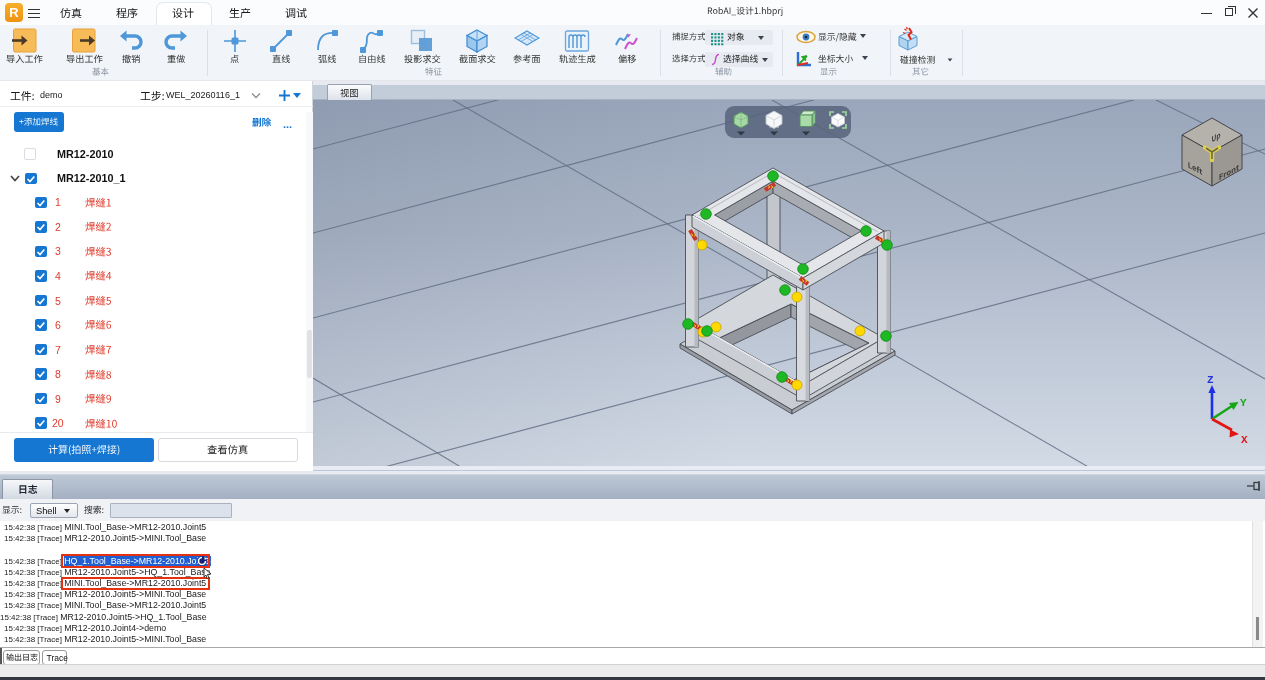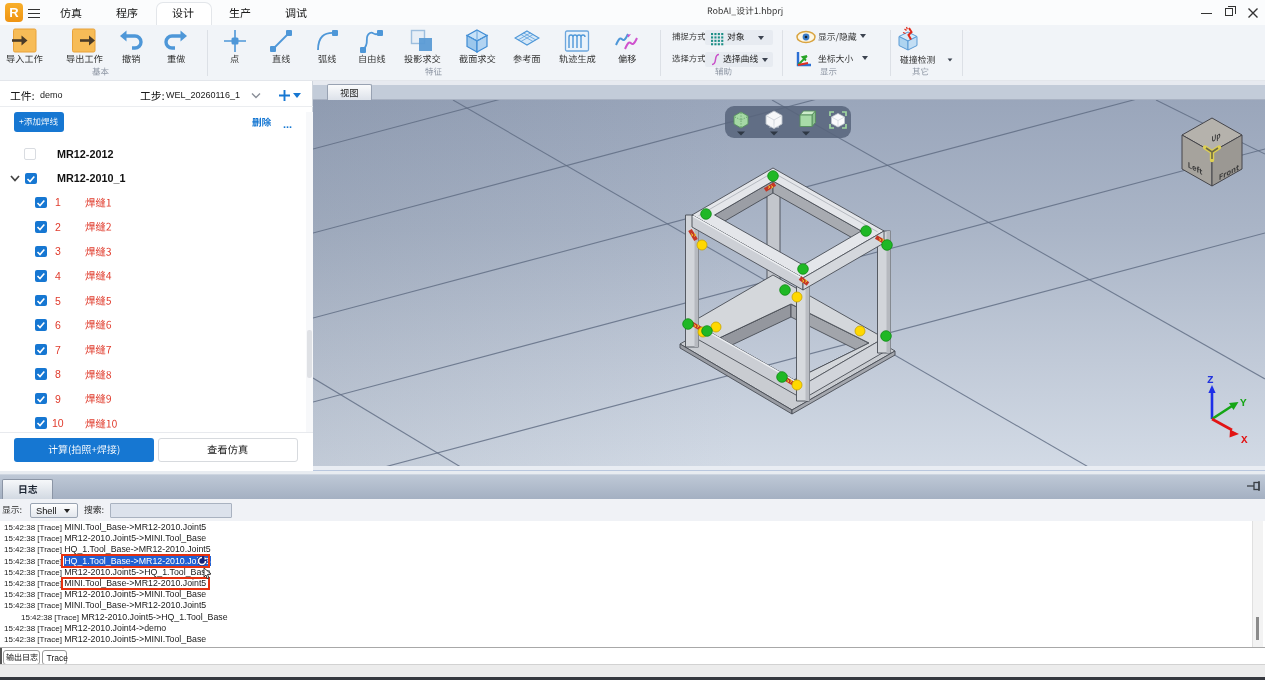--- a/index.html
+++ b/index.html
@@ -242,21 +242,21 @@
     <div class="abs" style="left:0;top:105.5px;width:313px;height:1px;background:#ebedf0"></div>
     <div class="abs" style="left:14px;top:112px;width:50px;height:20px;background:#1677d2;border-radius:3px"></div>
     <svg style="position:absolute;left:19.4135px;top:116.2px;overflow:visible" width="41" height="12">
       <path transform="translate(0,8.8)" fill="#fff" d="M2.1 -1.0H2.7V-2.9H4.5V-3.5H2.7V-5.3H2.1V-3.5H0.3V-2.9H2.1Z M8.3 -2.5C8.1 -1.8 7.7 -1.1 7.2 -0.6L7.7 -0.3C8.2 -0.8 8.6 -1.6 8.8 -2.3ZM10.3 -2.2C10.6 -1.6 10.8 -0.9 10.9 -0.3L11.4 -0.5C11.3 -1.0 11.1 -1.8 10.8 -2.3ZM11.4 -2.4C11.9 -1.8 12.4 -0.9 12.6 -0.3L13.1 -0.5C12.9 -1.1 12.4 -2.0 11.9 -2.7ZM9.4 -3.4V-0.0C9.4 0.1 9.3 0.1 9.2 0.1C9.1 0.1 8.7 0.1 8.3 0.1C8.4 0.3 8.4 0.5 8.5 0.7C9.0 0.7 9.4 0.7 9.7 0.6C9.9 0.5 10.0 0.3 10.0 -0.0V-3.4ZM5.5 -6.7C6.0 -6.4 6.6 -6.0 6.9 -5.7L7.3 -6.3C7.0 -6.5 6.4 -6.9 5.9 -7.1ZM5.1 -4.4C5.6 -4.1 6.2 -3.8 6.5 -3.5L6.9 -4.0C6.6 -4.3 6.0 -4.6 5.5 -4.8ZM5.3 0.2 5.9 0.6C6.2 -0.2 6.7 -1.2 7.0 -2.1L6.5 -2.4C6.1 -1.5 5.6 -0.4 5.3 0.2ZM7.6 -6.7V-6.1H9.5C9.4 -5.7 9.3 -5.3 9.1 -5.0H7.2V-4.4H8.8C8.4 -3.7 7.8 -3.1 7.0 -2.7C7.1 -2.6 7.3 -2.3 7.4 -2.2C8.3 -2.7 9.0 -3.5 9.5 -4.4H10.6C11.1 -3.5 11.9 -2.7 12.7 -2.3C12.8 -2.5 13.0 -2.7 13.1 -2.8C12.4 -3.1 11.7 -3.7 11.3 -4.4H13.0V-5.0H9.8C9.9 -5.3 10.1 -5.7 10.2 -6.1H12.7V-6.7Z M18.3 -6.2V0.6H18.9V-0.1H20.6V0.5H21.2V-6.2ZM18.9 -0.7V-5.5H20.6V-0.7ZM15.0 -7.1 15.0 -5.6H13.8V-5.0H15.0C15.0 -2.8 14.7 -0.9 13.6 0.2C13.8 0.4 14.0 0.6 14.1 0.7C15.3 -0.6 15.6 -2.6 15.7 -5.0H17.0C16.9 -1.7 16.8 -0.5 16.6 -0.2C16.6 -0.1 16.5 -0.1 16.3 -0.1C16.2 -0.1 15.8 -0.1 15.4 -0.1C15.5 0.1 15.6 0.3 15.6 0.5C16.0 0.6 16.4 0.6 16.6 0.5C16.9 0.5 17.0 0.4 17.2 0.2C17.5 -0.2 17.5 -1.4 17.6 -5.3C17.6 -5.4 17.6 -5.6 17.6 -5.6H15.7L15.7 -7.1Z M22.7 -5.5C22.6 -4.8 22.5 -3.9 22.3 -3.4L22.8 -3.2C23.0 -3.8 23.1 -4.7 23.2 -5.4ZM24.9 -5.7C24.8 -5.2 24.5 -4.4 24.3 -3.9L24.7 -3.7C24.9 -4.2 25.2 -4.9 25.5 -5.5ZM26.3 -5.2H29.1V-4.4H26.3ZM26.3 -6.4H29.1V-5.7H26.3ZM25.7 -6.9V-3.9H29.7V-6.9ZM23.6 -7.2V-4.2C23.6 -2.7 23.5 -1.0 22.3 0.3C22.4 0.4 22.6 0.6 22.7 0.7C23.4 0.0 23.8 -0.7 24.0 -1.6C24.3 -1.1 24.7 -0.6 24.8 -0.2L25.3 -0.7C25.1 -1.0 24.4 -1.9 24.1 -2.3C24.2 -2.9 24.2 -3.6 24.2 -4.2V-7.2ZM25.2 -1.7V-1.2H27.4V0.7H28.0V-1.2H30.2V-1.7H28.0V-2.7H30.0V-3.3H25.5V-2.7H27.4V-1.7Z M31.0 -0.5 31.2 0.2C32.0 -0.1 33.0 -0.4 34.0 -0.7L33.9 -1.2C32.8 -0.9 31.8 -0.6 31.0 -0.5ZM36.6 -6.7C37.1 -6.5 37.6 -6.2 37.9 -5.9L38.3 -6.3C38.0 -6.6 37.4 -6.9 37.0 -7.1ZM31.2 -3.6C31.3 -3.7 31.5 -3.7 32.6 -3.9C32.2 -3.3 31.9 -2.9 31.7 -2.7C31.4 -2.4 31.2 -2.2 31.0 -2.2C31.1 -2.0 31.2 -1.7 31.2 -1.6C31.4 -1.7 31.7 -1.8 33.9 -2.2C33.9 -2.3 33.9 -2.6 33.9 -2.7L32.2 -2.4C32.8 -3.2 33.5 -4.1 34.0 -5.1L33.5 -5.4C33.3 -5.1 33.1 -4.8 32.9 -4.5L31.8 -4.4C32.4 -5.1 32.9 -6.0 33.2 -6.9L32.6 -7.2C32.3 -6.2 31.7 -5.1 31.5 -4.8C31.3 -4.5 31.1 -4.3 31.0 -4.2C31.1 -4.1 31.2 -3.8 31.2 -3.6ZM38.2 -3.0C37.9 -2.5 37.4 -2.0 36.8 -1.5C36.7 -2.0 36.6 -2.5 36.5 -3.2L38.7 -3.6L38.6 -4.1L36.4 -3.7C36.4 -4.1 36.3 -4.5 36.3 -4.9L38.4 -5.2L38.3 -5.8L36.3 -5.5C36.2 -6.0 36.2 -6.6 36.2 -7.2H35.6C35.6 -6.6 35.6 -6.0 35.7 -5.4L34.3 -5.2L34.4 -4.6L35.7 -4.8C35.7 -4.4 35.8 -4.0 35.8 -3.6L34.1 -3.3L34.2 -2.7L35.9 -3.0C36.0 -2.3 36.1 -1.7 36.3 -1.1C35.6 -0.7 34.7 -0.3 33.8 0.0C34.0 0.1 34.2 0.4 34.3 0.5C35.1 0.2 35.8 -0.1 36.5 -0.6C36.9 0.2 37.3 0.7 37.9 0.7C38.5 0.7 38.7 0.4 38.9 -0.6C38.7 -0.6 38.5 -0.8 38.4 -0.9C38.3 -0.2 38.2 0.0 38.0 0.0C37.6 0.0 37.3 -0.3 37.0 -0.9C37.7 -1.5 38.3 -2.1 38.7 -2.7Z"></path>
     </svg>
     <svg style="position:absolute;left:252px;top:115.7px;overflow:visible" width="21" height="13">
       <path transform="translate(0,9.8)" fill="#1677d2" d="M6.6 -7.2V-1.5H7.5V-7.2ZM8.0 -8.0V-0.3C8.0 -0.2 8.0 -0.1 7.8 -0.1C7.7 -0.1 7.2 -0.1 6.8 -0.2C6.9 0.1 7.1 0.6 7.1 0.9C7.8 0.9 8.3 0.8 8.6 0.7C8.9 0.5 9.0 0.2 9.0 -0.3V-8.0ZM0.3 -4.5V-3.4H0.9V-3.0C0.9 -1.8 0.8 -0.5 0.3 0.4C0.5 0.5 0.9 0.8 1.1 0.9C1.3 0.6 1.4 0.2 1.6 -0.2C1.8 -1.1 1.8 -2.1 1.8 -3.0V-3.4H2.3V-0.4C2.3 -0.3 2.3 -0.2 2.2 -0.2C2.1 -0.2 1.8 -0.2 1.6 -0.2C1.7 0.0 1.8 0.5 1.8 0.7C2.3 0.7 2.7 0.7 2.9 0.6C3.2 0.4 3.3 0.1 3.3 -0.4V-3.4H3.7C3.6 -2.2 3.6 -0.7 3.2 0.4C3.4 0.5 3.8 0.7 4.0 0.9C4.4 -0.3 4.6 -2.0 4.6 -3.4H5.1V-0.4C5.1 -0.3 5.1 -0.2 5.0 -0.2C4.9 -0.2 4.6 -0.2 4.3 -0.2C4.5 0.0 4.6 0.5 4.6 0.7C5.1 0.7 5.5 0.7 5.7 0.5C6.0 0.4 6.0 0.1 6.0 -0.4V-3.4H6.4V-4.5H6.0V-7.8H3.7V-4.5H3.3V-7.8H0.9V-4.5ZM1.8 -6.8H2.3V-4.5H1.8ZM4.6 -6.8H5.1V-4.5H4.6Z M13.9 -2.1C13.7 -1.5 13.2 -0.8 12.7 -0.3C12.9 -0.2 13.4 0.1 13.6 0.3C14.0 -0.2 14.6 -1.0 15.0 -1.8ZM16.9 -1.7C17.4 -1.1 17.9 -0.3 18.1 0.2L19.0 -0.3C18.8 -0.8 18.2 -1.6 17.8 -2.2ZM10.2 -7.8V0.8H11.2V-6.7H12.0C11.9 -6.1 11.7 -5.3 11.5 -4.8C12.0 -4.1 12.1 -3.5 12.1 -3.0C12.1 -2.7 12.0 -2.5 11.9 -2.4C11.9 -2.4 11.8 -2.3 11.7 -2.3C11.6 -2.3 11.4 -2.3 11.3 -2.4C11.4 -2.1 11.5 -1.6 11.5 -1.4C11.8 -1.4 12.0 -1.4 12.1 -1.4C12.3 -1.4 12.5 -1.5 12.7 -1.6C13.0 -1.8 13.1 -2.2 13.1 -2.9C13.1 -3.4 13.0 -4.1 12.4 -4.9C12.7 -5.6 13.0 -6.6 13.2 -7.4L12.5 -7.8L12.3 -7.8ZM15.8 -8.3C15.2 -7.1 14.0 -6.1 12.8 -5.5C13.1 -5.3 13.4 -4.9 13.6 -4.7L14.0 -4.9V-4.3H15.5V-3.5H13.2V-2.4H15.5V-0.3C15.5 -0.2 15.5 -0.2 15.3 -0.2C15.2 -0.2 14.8 -0.2 14.4 -0.2C14.5 0.1 14.7 0.5 14.7 0.8C15.4 0.8 15.8 0.8 16.2 0.6C16.5 0.5 16.6 0.2 16.6 -0.3V-2.4H18.8V-3.5H16.6V-4.3H17.9V-5.0L18.3 -4.7C18.5 -5.0 18.8 -5.4 19.1 -5.6C18.3 -6.0 17.5 -6.5 16.5 -7.5L16.8 -7.9ZM14.4 -5.2C15.0 -5.7 15.5 -6.2 16.0 -6.7C16.5 -6.1 17.0 -5.6 17.5 -5.2Z"></path>
     </svg>
     <div class="abs" style="left:283px;top:123px;width:14px;height:4px;color:#1677d2;font-weight:bold;font-size:11px;line-height:2px">...</div>
     <div class="abs" style="left:24px;top:148px;width:11.5px;height:11.5px;background:#fff;border:1.4px solid #d9dce1;border-radius:2px"></div>
-    <div class="abs" style="left:57px;top:147.5px;font-size:10.8px;font-weight:bold;color:#111">MR12-2012</div>
+    <div class="abs" style="left:57px;top:147.5px;font-size:10.8px;font-weight:bold;color:#111">MR12-2010</div>
     <svg class="abs" style="left:9px;top:174px" width="12" height="9">
       <path d="M2 2 L6 6.5 L10 2" fill="none" stroke="#444" stroke-width="1.7"></path>
     </svg>
     <div class="abs" style="left:25px;top:172.5px;width:11.5px;height:11.5px;background:#1677d2;border-radius:2px"></div>
     <svg class="abs" style="left:25px;top:172.5px" width="11.5" height="11.5">
       <path d="M2.5 6 L5 8.5 L9.3 3.4" fill="none" stroke="#fff" stroke-width="1.6"></path>
     </svg>
     <div class="abs" style="left:57px;top:171.5px;font-size:10.8px;font-weight:bold;color:#111">MR12-2010_1</div>
     <div class="abs" style="left:35px;top:196.5px;width:11.5px;height:11.5px;background:#1677d2;border-radius:2px"></div>
     <svg class="abs" style="left:35px;top:196.5px" width="11.5" height="11.5">
@@ -327,21 +327,21 @@
       <path d="M2.5 6 L5 8.5 L9.3 3.4" fill="none" stroke="#fff" stroke-width="1.6"></path>
     </svg>
     <div class="abs" style="left:55px;top:392.7px;font-size:10.5px;color:#e03a2b">9</div>
     <svg style="position:absolute;left:85px;top:392.1px;overflow:visible" width="28" height="14">
       <path transform="translate(0,10.6)" fill="#e03a2b" d="M0.9 -6.6C0.8 -5.8 0.6 -4.7 0.4 -4.1L1.0 -3.8C1.2 -4.6 1.4 -5.7 1.4 -6.5ZM3.6 -6.9C3.4 -6.3 3.1 -5.3 2.8 -4.7L3.3 -4.5C3.6 -5.1 3.9 -5.9 4.2 -6.7ZM5.3 -6.2H8.6V-5.4H5.3ZM5.3 -7.7H8.6V-6.8H5.3ZM4.5 -8.3V-4.7H9.4V-8.3ZM2.0 -8.7V-5.1C2.0 -3.2 1.8 -1.2 0.4 0.3C0.6 0.4 0.8 0.7 0.9 0.9C1.7 0.1 2.2 -0.9 2.4 -1.9C2.8 -1.4 3.3 -0.7 3.5 -0.3L4.0 -0.9C3.8 -1.2 2.9 -2.3 2.6 -2.7C2.7 -3.5 2.7 -4.3 2.7 -5.1V-8.7ZM3.9 -2.1V-1.4H6.5V0.8H7.3V-1.4H10.0V-2.1H7.3V-3.3H9.7V-4.0H4.3V-3.3H6.5V-2.1Z M13.9 -8.1C14.2 -7.5 14.6 -6.5 14.7 -6.0L15.4 -6.2C15.2 -6.8 14.8 -7.7 14.5 -8.3ZM10.8 -0.6 11.0 0.1C11.9 -0.1 13.0 -0.5 14.1 -0.9L14.0 -1.5C12.8 -1.1 11.6 -0.8 10.8 -0.6ZM16.1 -3.1V-2.6H17.6V-1.9H15.7V-1.3H17.6V-0.4H18.3V-1.3H20.1V-1.9H18.3V-2.6H19.6V-3.1H18.3V-3.7H19.9V-4.2H18.3V-4.8H17.6V-4.2H15.9V-3.7H17.6V-3.1ZM17.2 -7.3H18.9C18.7 -6.9 18.3 -6.6 18.0 -6.2C17.6 -6.5 17.3 -6.8 17.1 -7.2ZM17.3 -8.8C17.0 -8.0 16.3 -7.2 15.6 -6.7C15.7 -6.6 15.9 -6.3 16.0 -6.2C16.2 -6.3 16.5 -6.5 16.7 -6.8C16.9 -6.4 17.2 -6.1 17.5 -5.9C16.9 -5.5 16.2 -5.2 15.5 -5.0C15.6 -4.9 15.8 -4.6 15.9 -4.5C16.6 -4.7 17.4 -5.0 18.0 -5.4C18.6 -5.0 19.2 -4.7 19.9 -4.5C20.0 -4.7 20.2 -5.0 20.3 -5.1C19.7 -5.3 19.1 -5.5 18.5 -5.8C19.1 -6.3 19.6 -7.0 19.9 -7.7L19.4 -7.9L19.3 -7.9H17.6C17.7 -8.1 17.9 -8.4 18.0 -8.6ZM15.4 -5.0H13.7V-4.3H14.7V-0.9C14.3 -0.8 13.9 -0.4 13.5 0.1L13.9 0.8C14.3 0.1 14.8 -0.4 15.0 -0.4C15.2 -0.4 15.5 -0.1 15.8 0.1C16.4 0.5 17.0 0.6 17.9 0.6C18.5 0.6 19.7 0.6 20.2 0.6C20.2 0.4 20.3 0.0 20.4 -0.2C19.7 -0.1 18.6 -0.0 17.9 -0.0C17.1 -0.0 16.5 -0.1 16.0 -0.5C15.7 -0.7 15.5 -0.8 15.4 -0.9ZM11.0 -4.4C11.1 -4.5 11.4 -4.5 12.4 -4.7C12.1 -4.0 11.7 -3.5 11.5 -3.3C11.3 -2.9 11.0 -2.6 10.8 -2.6C10.9 -2.4 11.0 -2.1 11.1 -1.9C11.3 -2.0 11.6 -2.1 13.9 -2.6C13.9 -2.8 13.9 -3.0 13.9 -3.2L12.1 -2.9C12.8 -3.8 13.5 -5.0 14.0 -6.1L13.4 -6.5C13.2 -6.1 13.0 -5.7 12.8 -5.3L11.7 -5.2C12.3 -6.1 12.9 -7.3 13.2 -8.4L12.5 -8.7C12.2 -7.5 11.5 -6.1 11.3 -5.8C11.1 -5.4 10.9 -5.2 10.7 -5.1C10.8 -4.9 11.0 -4.5 11.0 -4.4Z M23.2 0.1C24.7 0.1 26.0 -1.1 26.0 -4.1C26.0 -6.6 24.9 -7.8 23.4 -7.8C22.3 -7.8 21.3 -6.8 21.3 -5.3C21.3 -3.7 22.1 -2.9 23.4 -2.9C24.0 -2.9 24.6 -3.3 25.1 -3.8C25.0 -1.5 24.2 -0.7 23.2 -0.7C22.7 -0.7 22.3 -0.9 21.9 -1.2L21.4 -0.6C21.8 -0.2 22.4 0.1 23.2 0.1ZM25.1 -4.6C24.6 -3.9 24.0 -3.6 23.5 -3.6C22.6 -3.6 22.2 -4.3 22.2 -5.3C22.2 -6.3 22.7 -7.0 23.5 -7.0C24.4 -7.0 25.0 -6.2 25.1 -4.6Z"></path>
     </svg>
     <div class="abs" style="left:35px;top:417.45000000000005px;width:11.5px;height:11.5px;background:#1677d2;border-radius:2px"></div>
     <svg class="abs" style="left:35px;top:417.45000000000005px" width="11.5" height="11.5">
       <path d="M2.5 6 L5 8.5 L9.3 3.4" fill="none" stroke="#fff" stroke-width="1.6"></path>
     </svg>
-    <div class="abs" style="left:52px;top:417.3px;font-size:10.5px;color:#e03a2b">10</div>
+    <div class="abs" style="left:52px;top:417.3px;font-size:10.5px;color:#e03a2b">20</div>
     <svg style="position:absolute;left:85px;top:416.6px;overflow:visible" width="34" height="14">
       <path transform="translate(0,10.6)" fill="#e03a2b" d="M0.9 -6.6C0.8 -5.8 0.6 -4.7 0.4 -4.1L1.0 -3.8C1.2 -4.6 1.4 -5.7 1.4 -6.5ZM3.6 -6.9C3.4 -6.3 3.1 -5.3 2.8 -4.7L3.3 -4.5C3.6 -5.1 3.9 -5.9 4.2 -6.7ZM5.3 -6.2H8.6V-5.4H5.3ZM5.3 -7.7H8.6V-6.8H5.3ZM4.5 -8.3V-4.7H9.4V-8.3ZM2.0 -8.7V-5.1C2.0 -3.2 1.8 -1.2 0.4 0.3C0.6 0.4 0.8 0.7 0.9 0.9C1.7 0.1 2.2 -0.9 2.4 -1.9C2.8 -1.4 3.3 -0.7 3.5 -0.3L4.0 -0.9C3.8 -1.2 2.9 -2.3 2.6 -2.7C2.7 -3.5 2.7 -4.3 2.7 -5.1V-8.7ZM3.9 -2.1V-1.4H6.5V0.8H7.3V-1.4H10.0V-2.1H7.3V-3.3H9.7V-4.0H4.3V-3.3H6.5V-2.1Z M13.9 -8.1C14.2 -7.5 14.6 -6.5 14.7 -6.0L15.4 -6.2C15.2 -6.8 14.8 -7.7 14.5 -8.3ZM10.8 -0.6 11.0 0.1C11.9 -0.1 13.0 -0.5 14.1 -0.9L14.0 -1.5C12.8 -1.1 11.6 -0.8 10.8 -0.6ZM16.1 -3.1V-2.6H17.6V-1.9H15.7V-1.3H17.6V-0.4H18.3V-1.3H20.1V-1.9H18.3V-2.6H19.6V-3.1H18.3V-3.7H19.9V-4.2H18.3V-4.8H17.6V-4.2H15.9V-3.7H17.6V-3.1ZM17.2 -7.3H18.9C18.7 -6.9 18.3 -6.6 18.0 -6.2C17.6 -6.5 17.3 -6.8 17.1 -7.2ZM17.3 -8.8C17.0 -8.0 16.3 -7.2 15.6 -6.7C15.7 -6.6 15.9 -6.3 16.0 -6.2C16.2 -6.3 16.5 -6.5 16.7 -6.8C16.9 -6.4 17.2 -6.1 17.5 -5.9C16.9 -5.5 16.2 -5.2 15.5 -5.0C15.6 -4.9 15.8 -4.6 15.9 -4.5C16.6 -4.7 17.4 -5.0 18.0 -5.4C18.6 -5.0 19.2 -4.7 19.9 -4.5C20.0 -4.7 20.2 -5.0 20.3 -5.1C19.7 -5.3 19.1 -5.5 18.5 -5.8C19.1 -6.3 19.6 -7.0 19.9 -7.7L19.4 -7.9L19.3 -7.9H17.6C17.7 -8.1 17.9 -8.4 18.0 -8.6ZM15.4 -5.0H13.7V-4.3H14.7V-0.9C14.3 -0.8 13.9 -0.4 13.5 0.1L13.9 0.8C14.3 0.1 14.8 -0.4 15.0 -0.4C15.2 -0.4 15.5 -0.1 15.8 0.1C16.4 0.5 17.0 0.6 17.9 0.6C18.5 0.6 19.7 0.6 20.2 0.6C20.2 0.4 20.3 0.0 20.4 -0.2C19.7 -0.1 18.6 -0.0 17.9 -0.0C17.1 -0.0 16.5 -0.1 16.0 -0.5C15.7 -0.7 15.5 -0.8 15.4 -0.9ZM11.0 -4.4C11.1 -4.5 11.4 -4.5 12.4 -4.7C12.1 -4.0 11.7 -3.5 11.5 -3.3C11.3 -2.9 11.0 -2.6 10.8 -2.6C10.9 -2.4 11.0 -2.1 11.1 -1.9C11.3 -2.0 11.6 -2.1 13.9 -2.6C13.9 -2.8 13.9 -3.0 13.9 -3.2L12.1 -2.9C12.8 -3.8 13.5 -5.0 14.0 -6.1L13.4 -6.5C13.2 -6.1 13.0 -5.7 12.8 -5.3L11.7 -5.2C12.3 -6.1 12.9 -7.3 13.2 -8.4L12.5 -8.7C12.2 -7.5 11.5 -6.1 11.3 -5.8C11.1 -5.4 10.9 -5.2 10.7 -5.1C10.8 -4.9 11.0 -4.5 11.0 -4.4Z M21.7 0.0H25.9V-0.8H24.4V-7.6H23.6C23.2 -7.4 22.7 -7.2 22.1 -7.1V-6.5H23.4V-0.8H21.7Z M29.5 0.1C30.9 0.1 31.8 -1.2 31.8 -3.8C31.8 -6.5 30.9 -7.8 29.5 -7.8C28.0 -7.8 27.1 -6.5 27.1 -3.8C27.1 -1.2 28.0 0.1 29.5 0.1ZM29.5 -0.6C28.6 -0.6 28.0 -1.6 28.0 -3.8C28.0 -6.1 28.6 -7.0 29.5 -7.0C30.3 -7.0 30.9 -6.1 30.9 -3.8C30.9 -1.6 30.3 -0.6 29.5 -0.6Z"></path>
     </svg>
     <div class="abs" style="left:306px;top:112px;width:7px;height:320px;background:#f7f8fa"></div>
     <div class="abs" style="left:307px;top:330px;width:5px;height:48px;background:#dfe1e5;border-radius:2px"></div>
     <div class="abs" style="left:0;top:432px;width:313px;height:39px;background:#fff"></div>
     <div class="abs" style="left:0;top:431.5px;width:313px;height:1px;background:#e8eaee"></div>
     <div class="abs" style="left:14px;top:438px;width:140px;height:24px;background:#1677d2;border-radius:3px"></div>
     <svg style="position:absolute;left:47.845000000000006px;top:443.3px;overflow:visible" width="74" height="14">
       <path transform="translate(0,10.2)" fill="#fff" d="M1.4 -7.8C1.9 -7.3 2.6 -6.6 3.0 -6.2L3.5 -6.7C3.1 -7.1 2.4 -7.8 1.9 -8.2ZM0.5 -5.3V-4.5H2.0V-0.9C2.0 -0.5 1.7 -0.2 1.6 -0.1C1.7 0.1 1.9 0.4 2.0 0.6C2.1 0.4 2.4 0.2 4.3 -1.2C4.2 -1.3 4.1 -1.6 4.0 -1.8L2.8 -1.0V-5.3ZM6.3 -8.4V-5.1H3.7V-4.3H6.3V0.8H7.0V-4.3H9.6V-5.1H7.0V-8.4Z M12.5 -4.6H17.6V-4.0H12.5ZM12.5 -3.5H17.6V-2.9H12.5ZM12.5 -5.6H17.6V-5.0H12.5ZM15.8 -8.4C15.5 -7.7 15.0 -7.0 14.4 -6.5C14.5 -6.4 14.8 -6.2 15.0 -6.1H13.0L13.5 -6.3C13.5 -6.5 13.3 -6.8 13.2 -7.0H14.9V-7.7H12.2C12.3 -7.9 12.4 -8.1 12.5 -8.3L11.8 -8.4C11.5 -7.7 11.0 -6.9 10.3 -6.4C10.5 -6.3 10.8 -6.1 11.0 -6.0C11.3 -6.2 11.6 -6.6 11.8 -7.0H12.4C12.6 -6.7 12.8 -6.4 12.9 -6.1H11.8V-2.4H13.1V-1.7L13.1 -1.5H10.6V-0.9H12.9C12.6 -0.5 12.0 -0.1 10.7 0.2C10.9 0.4 11.1 0.7 11.2 0.8C12.8 0.4 13.5 -0.3 13.7 -0.9H16.4V0.8H17.2V-0.9H19.5V-1.5H17.2V-2.4H18.4V-6.1H17.4L18.0 -6.4C17.9 -6.6 17.7 -6.8 17.5 -7.0H19.4V-7.7H16.2C16.3 -7.9 16.4 -8.1 16.5 -8.3ZM16.4 -1.5H13.9L13.9 -1.7V-2.4H16.4ZM15.1 -6.1C15.3 -6.4 15.6 -6.7 15.8 -7.0H16.6C16.9 -6.8 17.2 -6.4 17.3 -6.1Z M22.4 2.0 22.9 1.7C22.1 0.3 21.7 -1.4 21.7 -3.1C21.7 -4.8 22.1 -6.5 22.9 -7.9L22.4 -8.2C21.5 -6.7 20.9 -5.1 20.9 -3.1C20.9 -1.1 21.5 0.5 22.4 2.0Z M25.2 -8.4V-6.4H23.8V-5.7H25.2V-3.5C24.6 -3.3 24.1 -3.2 23.7 -3.1L23.9 -2.3L25.2 -2.7V-0.1C25.2 0.0 25.1 0.1 25.0 0.1C24.8 0.1 24.4 0.1 24.0 0.1C24.1 0.3 24.2 0.6 24.2 0.8C24.9 0.8 25.3 0.8 25.5 0.7C25.8 0.5 25.9 0.3 25.9 -0.1V-2.9L27.2 -3.3L27.1 -4.0L25.9 -3.7V-5.7H27.1V-6.4H25.9V-8.4ZM28.3 -2.9H31.7V-0.5H28.3ZM28.3 -3.6V-5.9H31.7V-3.6ZM29.7 -8.4C29.6 -7.9 29.5 -7.2 29.3 -6.6H27.6V0.8H28.3V0.2H31.7V0.7H32.5V-6.6H30.0C30.2 -7.1 30.4 -7.7 30.6 -8.3Z M38.7 -4.1H41.6V-2.6H38.7ZM38.0 -4.7V-1.9H42.3V-4.7ZM36.8 -1.2C36.9 -0.6 37.0 0.2 37.0 0.8L37.7 0.7C37.7 0.1 37.6 -0.7 37.5 -1.3ZM38.9 -1.3C39.2 -0.6 39.4 0.2 39.5 0.7L40.3 0.6C40.2 0.1 39.9 -0.8 39.6 -1.4ZM41.0 -1.3C41.4 -0.7 42.0 0.2 42.2 0.8L42.9 0.5C42.7 -0.1 42.1 -1.0 41.6 -1.6ZM35.1 -1.5C34.8 -0.8 34.3 0.0 33.8 0.5L34.5 0.8C35.0 0.3 35.5 -0.6 35.8 -1.3ZM35.0 -7.3H36.5V-5.5H35.0ZM35.0 -2.9V-4.9H36.5V-2.9ZM34.3 -8.0V-1.7H35.0V-2.2H37.2V-8.0ZM37.7 -8.0V-7.3H39.3C39.1 -6.4 38.7 -5.8 37.3 -5.4C37.5 -5.3 37.7 -5.0 37.8 -4.8C39.3 -5.3 39.8 -6.1 40.1 -7.3H41.9C41.8 -6.4 41.7 -6.0 41.6 -5.9C41.5 -5.8 41.4 -5.8 41.3 -5.8C41.1 -5.8 40.7 -5.8 40.3 -5.8C40.4 -5.6 40.5 -5.4 40.5 -5.2C40.9 -5.2 41.4 -5.2 41.6 -5.2C41.9 -5.2 42.0 -5.3 42.2 -5.4C42.4 -5.7 42.5 -6.2 42.6 -7.7C42.6 -7.8 42.6 -8.0 42.6 -8.0Z M45.8 -1.2H46.5V-3.4H48.6V-4.0H46.5V-6.2H45.8V-4.0H43.8V-3.4H45.8Z M49.7 -6.4C49.7 -5.6 49.5 -4.5 49.3 -3.9L49.9 -3.7C50.1 -4.4 50.3 -5.5 50.3 -6.3ZM52.4 -6.7C52.2 -6.0 51.9 -5.1 51.6 -4.6L52.1 -4.4C52.4 -4.9 52.7 -5.7 53.0 -6.4ZM54.0 -6.0H57.2V-5.2H54.0ZM54.0 -7.4H57.2V-6.6H54.0ZM53.3 -8.0V-4.6H58.0V-8.0ZM50.8 -8.3V-4.9C50.8 -3.1 50.7 -1.2 49.3 0.3C49.5 0.4 49.7 0.7 49.8 0.8C50.6 0.1 51.0 -0.9 51.2 -1.8C51.6 -1.3 52.1 -0.7 52.2 -0.3L52.8 -0.8C52.6 -1.1 51.8 -2.2 51.4 -2.6C51.5 -3.4 51.5 -4.2 51.5 -4.9V-8.3ZM52.7 -2.0V-1.4H55.2V0.8H56.0V-1.4H58.5V-2.0H56.0V-3.1H58.2V-3.8H53.1V-3.1H55.2V-2.0Z M63.5 -6.4C63.8 -6.0 64.1 -5.4 64.2 -5.0L64.8 -5.3C64.7 -5.7 64.4 -6.2 64.1 -6.6ZM60.5 -8.4V-6.4H59.3V-5.7H60.5V-3.5C60.0 -3.3 59.6 -3.2 59.2 -3.1L59.4 -2.4L60.5 -2.7V-0.1C60.5 0.0 60.5 0.1 60.4 0.1C60.2 0.1 59.9 0.1 59.5 0.1C59.6 0.3 59.7 0.6 59.7 0.8C60.3 0.8 60.7 0.8 60.9 0.6C61.1 0.5 61.2 0.3 61.2 -0.1V-3.0L62.2 -3.3L62.1 -4.0L61.2 -3.7V-5.7H62.2V-6.4H61.2V-8.4ZM64.6 -8.2C64.8 -8.0 64.9 -7.6 65.1 -7.4H62.8V-6.7H68.2V-7.4H65.9C65.7 -7.7 65.5 -8.0 65.3 -8.3ZM66.6 -6.6C66.4 -6.1 66.1 -5.5 65.8 -5.0H62.4V-4.4H68.4V-5.0H66.5C66.8 -5.4 67.1 -5.9 67.3 -6.4ZM66.6 -2.6C66.4 -2.0 66.1 -1.5 65.6 -1.1C65.1 -1.3 64.5 -1.5 64.0 -1.7C64.2 -2.0 64.4 -2.3 64.6 -2.6ZM62.9 -1.4C63.6 -1.2 64.3 -0.9 65.0 -0.6C64.3 -0.2 63.3 0.0 62.1 0.1C62.3 0.3 62.4 0.6 62.4 0.8C63.9 0.6 65.0 0.2 65.8 -0.3C66.6 0.1 67.3 0.5 67.8 0.8L68.3 0.2C67.8 -0.1 67.1 -0.4 66.3 -0.8C66.8 -1.3 67.1 -1.9 67.3 -2.6H68.6V-3.3H64.9C65.1 -3.6 65.3 -3.9 65.4 -4.2L64.7 -4.3C64.5 -4.0 64.4 -3.6 64.2 -3.3H62.3V-2.6H63.8C63.5 -2.1 63.2 -1.7 62.9 -1.4Z M69.9 2.0C70.8 0.5 71.4 -1.1 71.4 -3.1C71.4 -5.1 70.8 -6.7 69.9 -8.2L69.3 -7.9C70.2 -6.5 70.6 -4.8 70.6 -3.1C70.6 -1.4 70.2 0.3 69.3 1.7Z"></path>
@@ -493,27 +493,26 @@
     <div class="abs" style="left:30px;top:503px;width:48px;height:15px;background:linear-gradient(180deg,#fefefe,#e3e7ed);border:1px solid #9aa4b2;border-radius:2px"></div>
     <div class="abs" style="left:36px;top:505.5px;font-size:9.3px;color:#111">Shell</div>
     <div class="abs" style="left:64px;top:509px;width:0;height:0;border-left:3.5px solid transparent;border-right:3.5px solid transparent;border-top:4.5px solid #222"></div>
     <svg style="position:absolute;left:84px;top:504.0px;overflow:visible" width="22" height="12">
       <path transform="translate(0,9.0)" fill="#222" d="M1.5 -7.4V-5.6H0.4V-5.0H1.5V-3.1L0.3 -2.7L0.5 -2.1L1.5 -2.5V-0.1C1.5 0.0 1.4 0.0 1.3 0.0C1.2 0.0 0.9 0.0 0.6 0.0C0.7 0.2 0.7 0.5 0.7 0.7C1.3 0.7 1.6 0.6 1.8 0.5C2.0 0.4 2.1 0.2 2.1 -0.1V-2.7L3.1 -3.1L3.0 -3.7L2.1 -3.3V-5.0H3.0V-5.6H2.1V-7.4ZM3.3 -2.6V-2.0H3.7L3.7 -2.0C4.0 -1.4 4.5 -0.9 5.1 -0.5C4.4 -0.1 3.5 0.1 2.7 0.2C2.8 0.3 2.9 0.6 3.0 0.7C4.0 0.6 4.9 0.3 5.7 -0.1C6.4 0.3 7.2 0.5 8.1 0.7C8.2 0.5 8.3 0.3 8.5 0.1C7.7 0.0 7.0 -0.2 6.3 -0.5C7.1 -0.9 7.7 -1.6 8.0 -2.4L7.6 -2.6L7.5 -2.6H6.0V-3.4H8.1V-6.7H6.4V-6.1H7.5V-5.3H6.4V-4.8H7.5V-4.0H6.0V-7.4H5.4V-4.0H4.0V-4.8H5.0V-5.3H4.0V-6.1C4.5 -6.2 5.0 -6.4 5.3 -6.6L4.9 -7.1C4.5 -6.9 4.0 -6.6 3.4 -6.4V-3.4H5.4V-2.6ZM7.1 -2.0C6.8 -1.5 6.3 -1.1 5.7 -0.8C5.2 -1.1 4.7 -1.5 4.3 -2.0Z M14.4 -0.9C15.1 -0.5 16.1 0.1 16.5 0.5L17.1 0.1C16.6 -0.3 15.6 -0.9 14.9 -1.2ZM11.4 -1.2C10.9 -0.7 10.1 -0.2 9.3 0.1C9.5 0.2 9.7 0.4 9.8 0.5C10.5 0.2 11.4 -0.4 12.0 -1.0ZM10.5 -2.8C10.7 -2.9 10.9 -2.9 12.5 -3.0C11.8 -2.7 11.2 -2.4 10.9 -2.3C10.4 -2.1 10.0 -2.0 9.7 -1.9C9.8 -1.8 9.8 -1.5 9.9 -1.3C10.1 -1.4 10.4 -1.5 13.0 -1.6V-0.1C13.0 0.0 13.0 0.1 12.8 0.1C12.7 0.1 12.2 0.1 11.7 0.1C11.8 0.2 11.9 0.5 11.9 0.7C12.6 0.7 13.0 0.7 13.3 0.6C13.6 0.5 13.7 0.3 13.7 -0.1V-1.7L15.8 -1.8C16.1 -1.5 16.3 -1.3 16.4 -1.1L16.9 -1.5C16.5 -1.9 15.7 -2.7 15.1 -3.2L14.7 -2.9C14.9 -2.7 15.1 -2.5 15.4 -2.2L11.5 -2.0C12.8 -2.5 14.0 -3.1 15.2 -3.8L14.7 -4.2C14.3 -4.0 13.9 -3.7 13.5 -3.5L11.5 -3.4C12.1 -3.7 12.7 -4.0 13.3 -4.4L13.0 -4.6H16.4V-3.6H17.0V-5.2H13.5V-6.0H16.9V-6.6H13.5V-7.4H12.9V-6.6H9.5V-6.0H12.9V-5.2H9.4V-3.6H10.0V-4.6H12.6C12.0 -4.2 11.2 -3.7 11.0 -3.6C10.7 -3.5 10.5 -3.4 10.3 -3.4C10.4 -3.2 10.5 -2.9 10.5 -2.8Z M18.8 -3.4C19.1 -3.4 19.4 -3.7 19.4 -4.0C19.4 -4.4 19.1 -4.7 18.8 -4.7C18.5 -4.7 18.2 -4.4 18.2 -4.0C18.2 -3.7 18.5 -3.4 18.8 -3.4ZM18.8 0.1C19.1 0.1 19.4 -0.1 19.4 -0.5C19.4 -0.9 19.1 -1.1 18.8 -1.1C18.5 -1.1 18.2 -0.9 18.2 -0.5C18.2 -0.1 18.5 0.1 18.8 0.1Z"></path>
     </svg>
     <div class="abs" style="left:110px;top:503px;width:122px;height:15px;background:#dce2ec;border:1px solid #a9b2c0;border-radius:1px"></div>
     <div class="abs" style="left:0;top:521px;width:1265px;height:126px;background:#fff"></div>
     <div class="abs" style="left:4px;top:515.8px;color:#1a1a1a;white-space:pre"><span style="font-size:8px">15:42:38 [Trace] </span><span style="font-size:8.8px">MINI.Tool_Base-&gt;MR12-2010.Joint5</span></div>
     <div class="abs" style="left:4px;top:527.0px;color:#1a1a1a;white-space:pre"><span style="font-size:8px">15:42:38 [Trace] </span><span style="font-size:8.8px">MR12-2010.Joint5-&gt;MINI.Tool_Base</span></div>
-    <div class="abs" style="left:4px;top:538.3px;color:#1a1a1a;white-space:pre"><span style="font-size:8px">15:42:38 [Trace] </span><span style="font-size:8.8px">HQ_1.Tool_Base-&gt;MR12-2010.Joint5</span></div>
     <div class="abs" style="left:4px;top:549.5px;color:#1a1a1a;white-space:pre"><span style="font-size:8px">15:42:38 [Trace] </span><span style="font-size:8.8px;background:#2160d3;color:#fff">HQ_1.Tool_Base-&gt;MR12-2010.Joint5</span></div>
     <div class="abs" style="left:4px;top:560.7px;color:#1a1a1a;white-space:pre"><span style="font-size:8px">15:42:38 [Trace] </span><span style="font-size:8.8px">MR12-2010.Joint5-&gt;HQ_1.Tool_Base</span></div>
     <div class="abs" style="left:4px;top:571.9px;color:#1a1a1a;white-space:pre"><span style="font-size:8px">15:42:38 [Trace] </span><span style="font-size:8.8px">MINI.Tool_Base-&gt;MR12-2010.Joint5</span></div>
     <div class="abs" style="left:4px;top:583.2px;color:#1a1a1a;white-space:pre"><span style="font-size:8px">15:42:38 [Trace] </span><span style="font-size:8.8px">MR12-2010.Joint5-&gt;MINI.Tool_Base</span></div>
     <div class="abs" style="left:4px;top:594.4px;color:#1a1a1a;white-space:pre"><span style="font-size:8px">15:42:38 [Trace] </span><span style="font-size:8.8px">MINI.Tool_Base-&gt;MR12-2010.Joint5</span></div>
-    <div class="abs" style="left:21px;top:605.6px;color:#1a1a1a;white-space:pre"><span style="font-size:8px">15:42:38 [Trace] </span><span style="font-size:8.8px">MR12-2010.Joint5-&gt;HQ_1.Tool_Base</span></div>
+    <div class="abs" style="left:0;top:605.6px;color:#1a1a1a;white-space:pre"><span style="font-size:8px">15:42:38 [Trace] </span><span style="font-size:8.8px">MR12-2010.Joint5-&gt;HQ_1.Tool_Base</span></div>
     <div class="abs" style="left:4px;top:616.9px;color:#1a1a1a;white-space:pre"><span style="font-size:8px">15:42:38 [Trace] </span><span style="font-size:8.8px">MR12-2010.Joint4-&gt;demo</span></div>
     <div class="abs" style="left:4px;top:628.1px;color:#1a1a1a;white-space:pre"><span style="font-size:8px">15:42:38 [Trace] </span><span style="font-size:8.8px">MR12-2010.Joint5-&gt;MINI.Tool_Base</span></div>
     <div class="abs" style="left:61px;top:554px;width:149px;height:14px;border:2.6px solid #e63110"></div>
     <div class="abs" style="left:61px;top:576.5px;width:149px;height:13px;border:2.6px solid #e63110"></div>
     <svg class="abs" style="left:196px;top:555px" width="13" height="13">
       <circle cx="6" cy="6" r="5" fill="#14227a"></circle>
       <path d="M6 2.5 a3.5 3.5 0 1 0 3.5 3.5" fill="none" stroke="#fff" stroke-width="1.6"></path>
       <path d="M8.2 2.2 l2.8 1 l-2.2 1.8" fill="#fff"></path>
     </svg>
     <svg class="abs" style="left:203px;top:567px" width="10" height="12">

